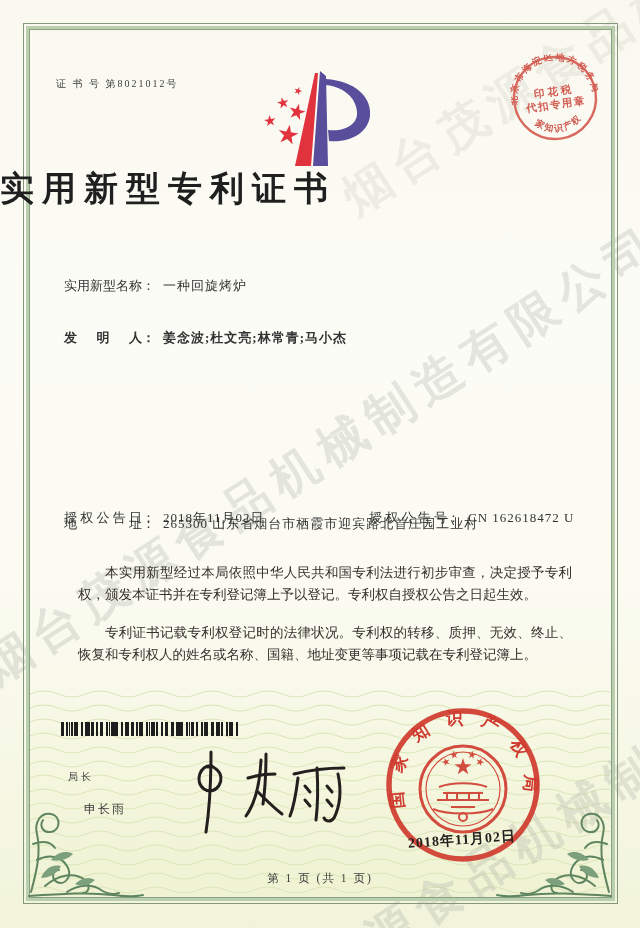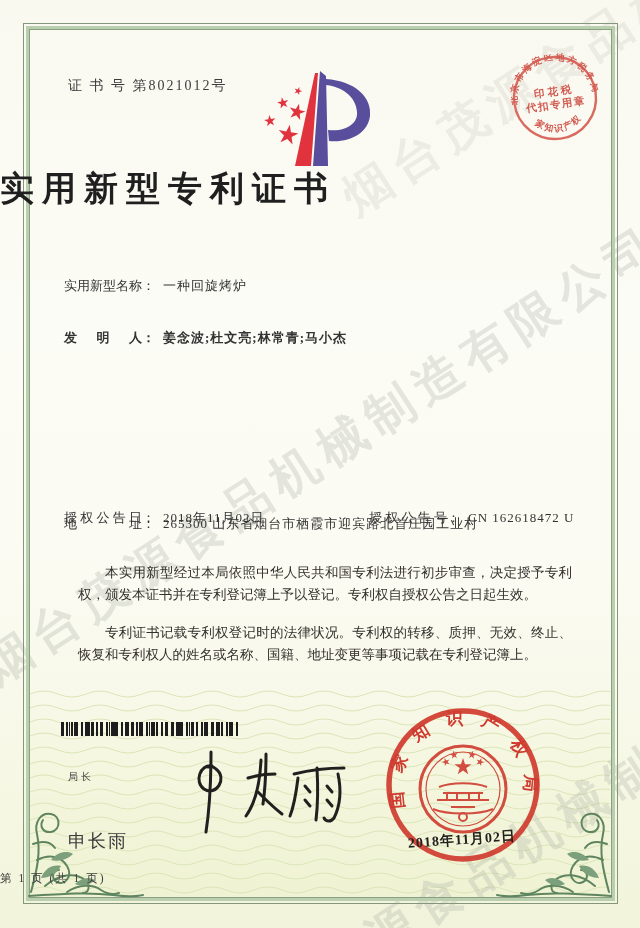--- a/index.html
+++ b/index.html
@@ -15,21 +15,21 @@
   .waves-zone{position:absolute;left:30px;right:30px;bottom:30px;height:212px;
     background:linear-gradient(180deg,rgba(246,248,224,0) 0%,rgba(244,246,221,.8) 40%,#eff3d3 100%);}
   .waves{position:absolute;left:0;top:0;}
   
   .wm{position:absolute;white-space:nowrap;font-weight:bold;font-size:48px;letter-spacing:9px;
     color:rgba(172,175,164,.30);transform:rotate(-33deg);transform-origin:0 0;pointer-events:none;}
   .wm1{left:-30px;top:645px;}
   .wm2{left:210px;top:1010px;}
   .wm3{left:330px;top:175px;color:rgba(178,181,170,.20);}
   
-  .cert-no{position:absolute;left:68px;top:77px;font-size:14px;letter-spacing:2px;color:#3c3c3c;}
+  .cert-no{position:absolute;left:56px;top:77px;font-size:10px;letter-spacing:2px;color:#3c3c3c;}
   .logo{position:absolute;left:249px;top:68px;}
   .tax-seal{position:absolute;left:511px;top:54px;transform:rotate(-8deg);}
   .title{position:absolute;left:0;right:0;top:166px;text-align:left;
     font-size:34px;font-weight:bold;letter-spacing:8px;color:#1f1f1f;}
   
   .frow{position:absolute;left:64px;font-size:13px;color:#333;white-space:nowrap;margin-top:19px;}
   .r1{top:258px;} .r2{top:310px;font-weight:bold;} .r3{top:346px;} .r4{top:390px;}
   .r5{top:434px;} .r6{top:496px;} .r7{top:490px;}
   .flabel{display:inline-block;width:78px;text-align:justify;text-align-last:justify;
     -moz-text-align-last:justify;vertical-align:top;}
@@ -40,26 +40,26 @@
   .paras{position:absolute;left:62px;right:52px;top:546px;font-size:13.5px;line-height:22px;
     text-align:justify;color:#33302c;}
   .paras p{margin:16px;text-indent:2em;}
   
   .barcode{position:absolute;left:61px;top:722px;width:177px;height:14px;
     background:
       repeating-linear-gradient(90deg,#1d1d1d 0 2px,rgba(0,0,0,0) 2px 5px),
       repeating-linear-gradient(90deg,#1d1d1d 0 3px,rgba(0,0,0,0) 3px 13px),
       repeating-linear-gradient(90deg,#1d1d1d 0 1px,rgba(0,0,0,0) 1px 8px);}
   .director-title{position:absolute;left:68px;top:770px;font-size:10px;letter-spacing:3px;color:#3a3a3a;}
-  .director-name{position:absolute;left:68px;top:801px;font-size:18px;letter-spacing:2px;color:#3a3a3a;margin-top:28px;}
+  .director-name{position:absolute;left:84px;top:801px;font-size:12px;letter-spacing:2px;color:#3a3a3a;}
   .signature{position:absolute;left:178px;top:748px;}
   .issue-seal{position:absolute;left:384px;top:706px;}
   .seal-date{position:absolute;left:394px;top:831px;width:136px;font-size:14px;font-weight:bold;
     letter-spacing:1px;color:#23201d;transform:rotate(-4deg);text-align:center;}
-  .footer{position:absolute;left:0;right:0;top:871px;font-size:11.5px;
+  .footer{position:absolute;left:0;right:0;top:871px;text-align:center;font-size:11.5px;
     letter-spacing:2px;color:#3c3c3c;}
   .flourish{position:absolute;bottom:28px;}
   .flourish-left{left:27px;}
   .flourish-right{right:27px;transform:scaleX(-1);}
 </style>
 </head>
 <body>
 
 <div class="page">
 

